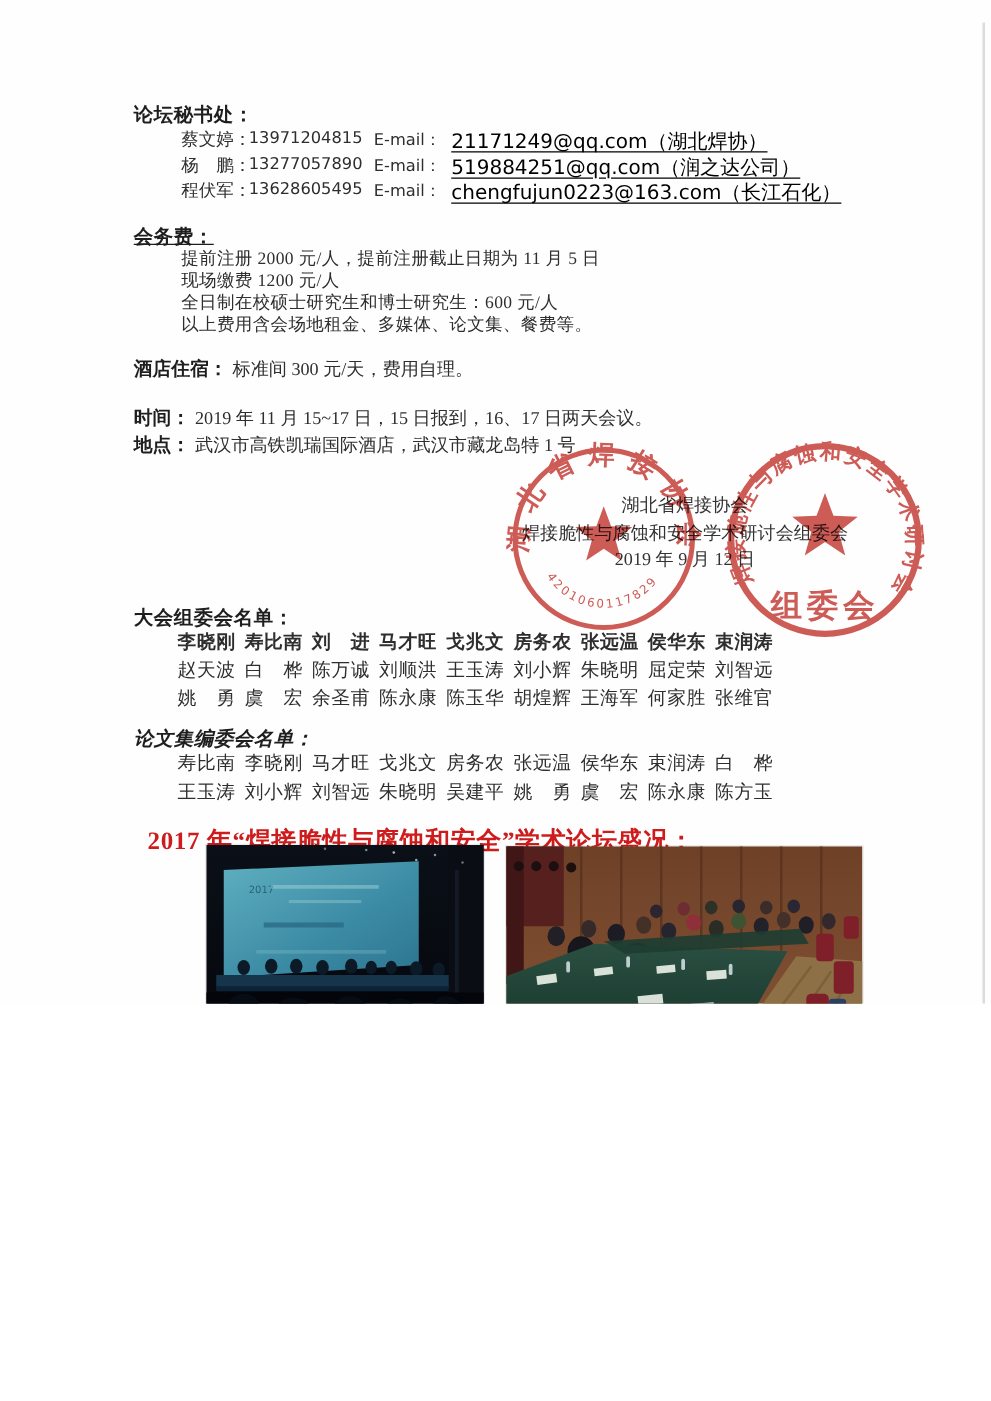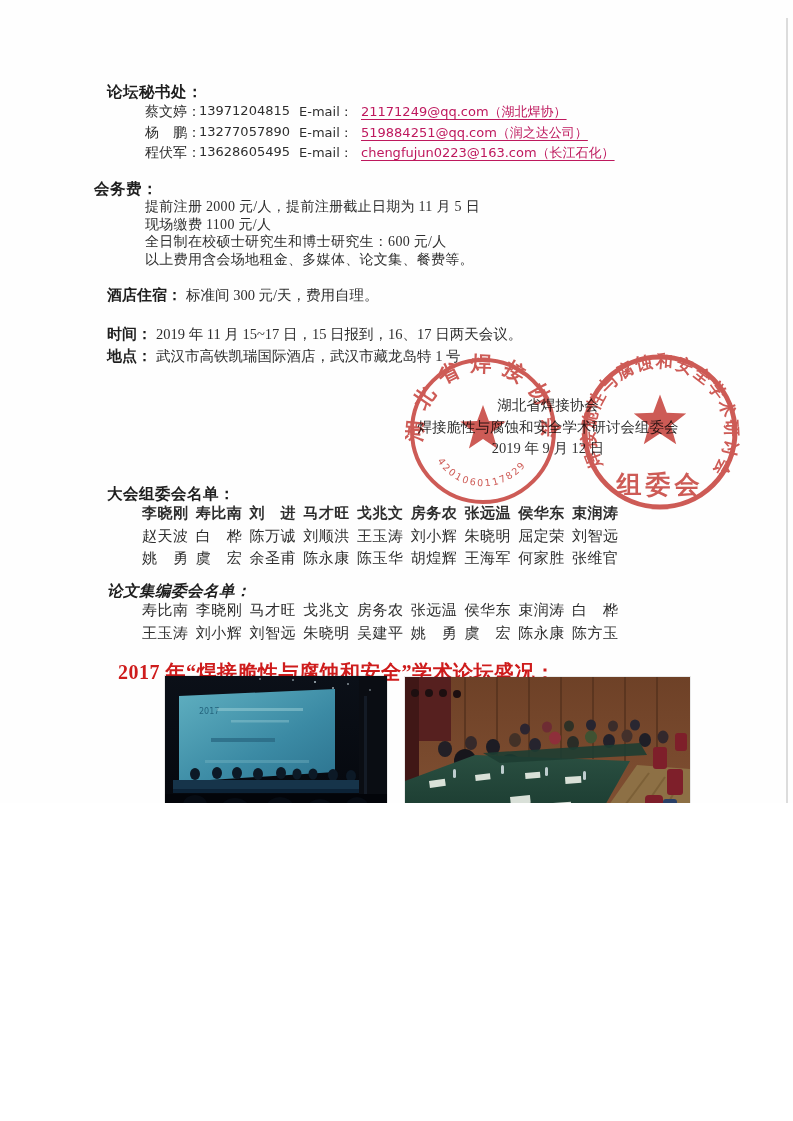--- a/index.html
+++ b/index.html
@@ -7,21 +7,21 @@
   body { font-family:"Liberation Serif","DejaVu Sans",serif; color:#2b2b2b; }
   .page { position:relative; width:793px; height:803px; background:#fefefe; overflow:hidden; }
   .scan-edge { position:absolute; top:18px; right:5px; width:2px; height:1103px; background:#dcdcdc; }
   .abs { position:absolute; }
   .h1 { font-size:15.5px; font-weight:700; color:#1e1e1e; letter-spacing:0.5px; }
   .body-line { font-size:14px; color:#2e2e2e; letter-spacing:0.3px; white-space:nowrap; }
   .sec-row { display:flex; font-size:14px; color:#2e2e2e; white-space:nowrap; }
   .sec-name { width:54px; }
   .sec-phone { width:100px; font-family:"DejaVu Sans",sans-serif; font-size:13px; }
   .sec-maillabel { width:62px; font-family:"DejaVu Sans",sans-serif; font-size:13px; }
-  .sec-mail { font-family:"DejaVu Sans",sans-serif; font-size:13px; color:#be185d; text-decoration:underline; text-underline-offset:3px; }
+  .sec-mail { font-family:"DejaVu Sans",sans-serif; font-size:16px; color:#000000; text-decoration:underline; text-underline-offset:3px; }
   .inline-label { font-size:15px; font-weight:700; color:#1e1e1e; }
   .inline-text { font-size:14.5px; color:#2e2e2e; }
   .sig-block { width:300px; text-align:center; font-size:14.5px; color:#333; line-height:21.5px; z-index:1; }
   .name-row { font-size:15px; color:#2e2e2e; white-space:nowrap; word-spacing:3px; letter-spacing:0.5px; }
   .gallery-title { font-size:20px; font-weight:700; letter-spacing:0.5px; }
   .stamp { mix-blend-mode:multiply; opacity:0.88; z-index:2; }
   .photo { box-shadow:0 0 0 1px rgba(0,0,0,0.08); }
 </style>
 </head>
 <body>
@@ -44,24 +44,24 @@
       <span class="sec-mail">519884251@qq.com（润之达公司）</span>
     </div>
     <div class="sec-row" style="height:20.5px;">
       <span class="sec-name">程伏军：</span>
       <span class="sec-phone">13628605495</span>
       <span class="sec-maillabel">E-mail：</span>
       <span class="sec-mail">chengfujun0223@163.com（长江石化）</span>
     </div>
   </div>
 
-  <div class="abs h1" style="left:94px; top:179px;">会务费：</div>
+  <div class="abs h1" style="left:107px; top:179px;text-decoration:underline;">会务费：</div>
   <div class="abs" style="left:145px; top:198px;">
     <div class="body-line" style="height:17.5px;">提前注册 2000 元/人，提前注册截止日期为 11 月 5 日</div>
-    <div class="body-line" style="height:17.5px;">现场缴费 1100 元/人</div>
+    <div class="body-line" style="height:17.5px;">现场缴费 1200 元/人</div>
     <div class="body-line" style="height:17.5px;">全日制在校硕士研究生和博士研究生：600 元/人</div>
     <div class="body-line" style="height:17.5px;">以上费用含会场地租金、多媒体、论文集、餐费等。</div>
   </div>
 
   <div class="abs" style="left:107px; top:286px; white-space:nowrap;">
     <span class="inline-label">酒店住宿：</span>
     <span class="inline-text">标准间 300 元/天，费用自理。</span>
   </div>
 
   <div class="abs" style="left:107px; top:325px; white-space:nowrap;">

